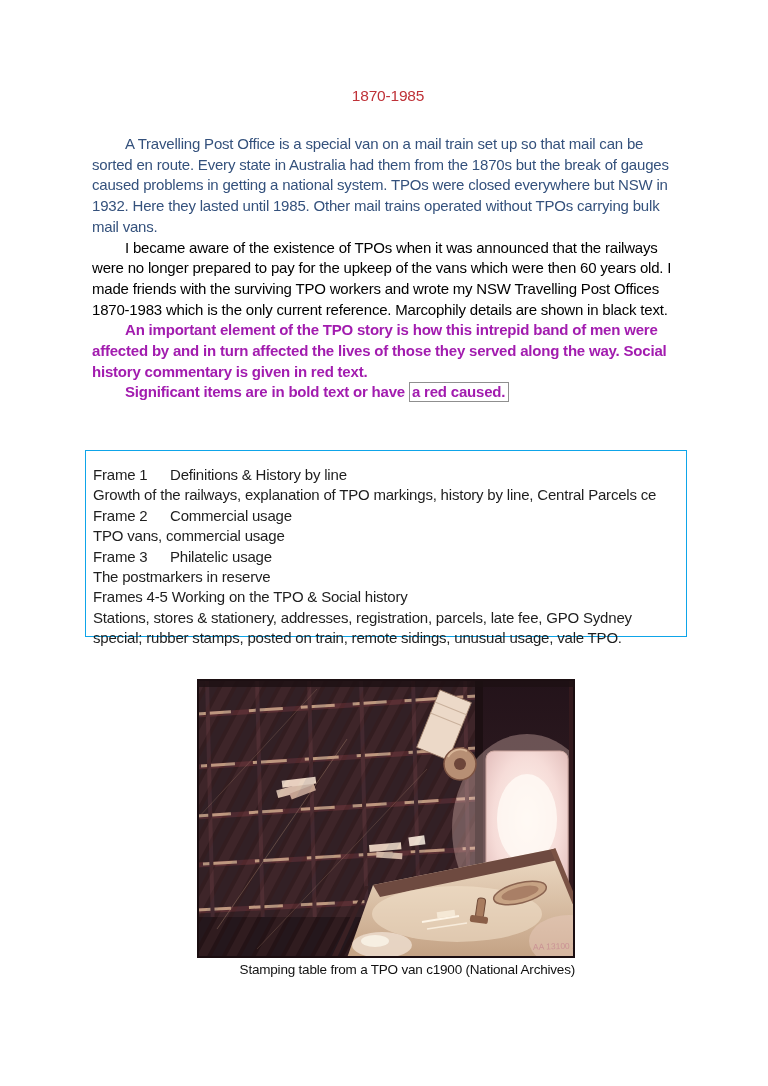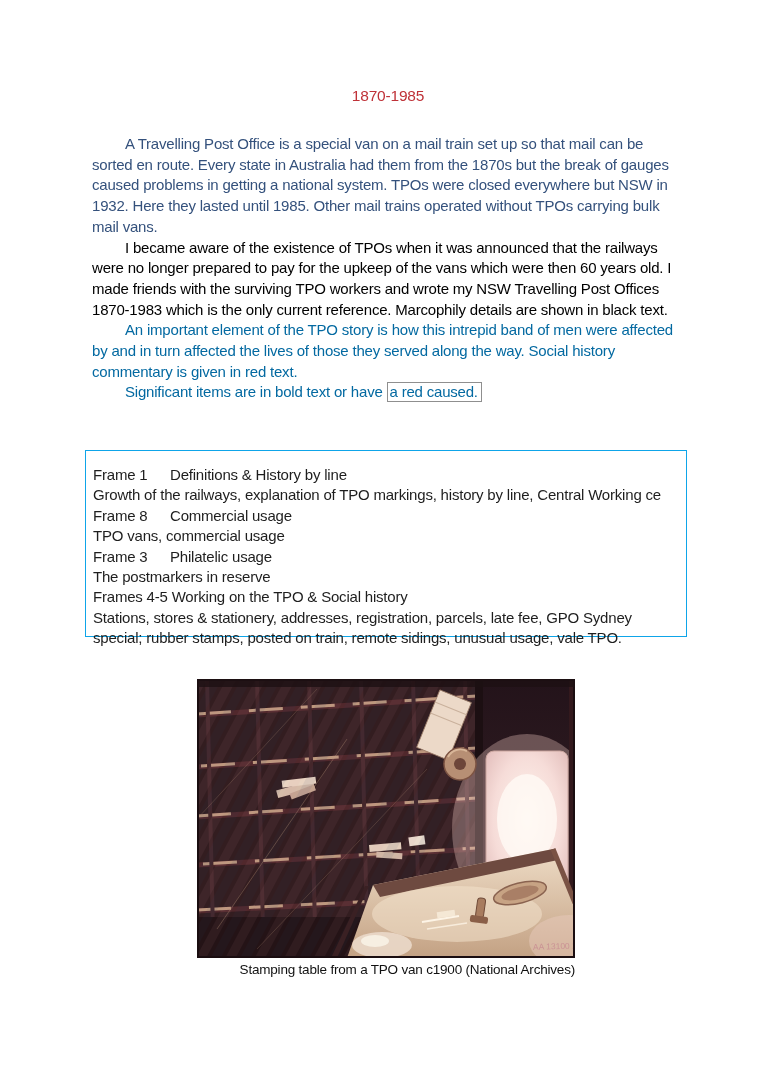--- a/index.html
+++ b/index.html
@@ -4,21 +4,21 @@
 <style>
   html,body{margin:0;padding:0;background:#ffffff;}
   .page{position:relative;width:768px;height:1086px;background:#ffffff;overflow:hidden;
         font-family:"Liberation Sans",sans-serif;}
   .text-col{position:absolute;left:92px;top:86px;width:592px;letter-spacing:-0.2px;}
   .doc-title{font-size:15.5px;line-height:19px;font-weight:500;text-align:center;color:#BF3238;}
   .para{margin:0;font-size:15px;line-height:20.7px;text-indent:33px;}
   .para.first{margin-top:29px;}
   .blue{color:#34517C;}
   .black{color:#000000;}
-  .red{color:#0369a1;}
+  .red{color:#a21caf;font-weight:bold;}
   .boxed{border:1px solid #8f8f8f;padding:0 3px 1px 2px;}
   .frames-box{position:absolute;left:85px;top:450px;width:602px;height:187px;box-sizing:border-box;
         border:1px solid #0ea5e9;padding:14px 8px 0 7px;font-size:15px;line-height:20.4px;
         color:#1E1E1E;letter-spacing:-0.2px;}
   .frame-label{display:inline-block;width:77px;}
   .clip{white-space:nowrap;overflow:hidden;}
   .photo{position:absolute;left:197px;top:679px;width:378px;height:279px;}
   .caption{position:absolute;left:197px;top:962px;width:378px;text-align:right;
         font-size:13.5px;color:#111111;letter-spacing:-0.2px;}
 </style>
@@ -31,22 +31,22 @@
     <div class="doc-title">1870-1985</div>
 
     <p class="para first blue">A Travelling Post Office is a special van on a mail train set up so that mail can be sorted en route. Every state in Australia had them from the 1870s but the break of gauges caused problems in getting a national system. TPOs were closed everywhere but NSW in 1932. Here they lasted until 1985. Other mail trains operated without TPOs carrying bulk mail vans.</p>
     <p class="para black">I became aware of the existence of TPOs when it was announced that the railways were no longer prepared to pay for the upkeep of the vans which were then 60 years old. I made friends with the surviving TPO workers and wrote my NSW Travelling Post Offices 1870-1983 which is the only current reference. Marcophily details are shown in black text.</p>
     <p class="para red">An important element of the TPO story is how this intrepid band of men were affected by and in turn affected the lives of those they served along the way. Social history commentary is given in red text.</p>
     <p class="para red"><span>Significant items are in bold text or have </span><span class="boxed">a red caused.</span></p>
   </div>
 
   <div class="frames-box">
     <div class="frame-row"><span class="frame-label">Frame 1</span><span>Definitions &amp; History by line</span></div>
-    <div class="frame-row clip">Growth of the railways, explanation of TPO markings, history by line, Central Working ce</div>
-    <div class="frame-row"><span class="frame-label">Frame 8</span><span>Commercial usage</span></div>
+    <div class="frame-row clip">Growth of the railways, explanation of TPO markings, history by line, Central Parcels ce</div>
+    <div class="frame-row"><span class="frame-label">Frame 2</span><span>Commercial usage</span></div>
     <div class="frame-row">TPO vans, commercial usage</div>
     <div class="frame-row"><span class="frame-label">Frame 3</span><span>Philatelic usage</span></div>
     <div class="frame-row">The postmarkers in reserve</div>
     <div class="frame-row">Frames 4-5 Working on the TPO &amp; Social history</div>
     <div class="frame-row">Stations, stores &amp; stationery, addresses, registration, parcels, late fee, GPO Sydney special; rubber stamps, posted on train, remote sidings, unusual usage, vale TPO.</div>
   </div>
 
   <div class="photo">
     <svg width="378" height="279" viewBox="0 0 378 279" xmlns="http://www.w3.org/2000/svg">
       <defs>

